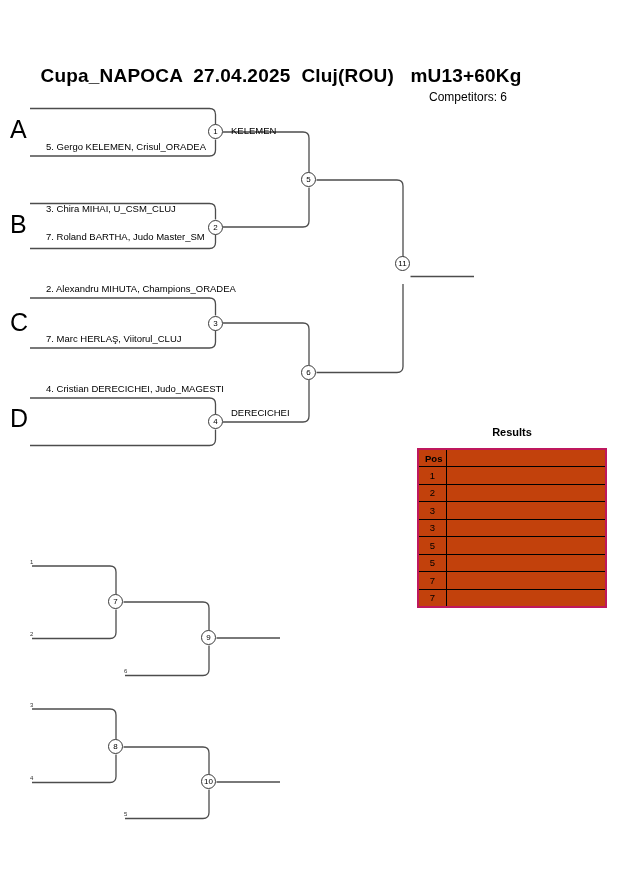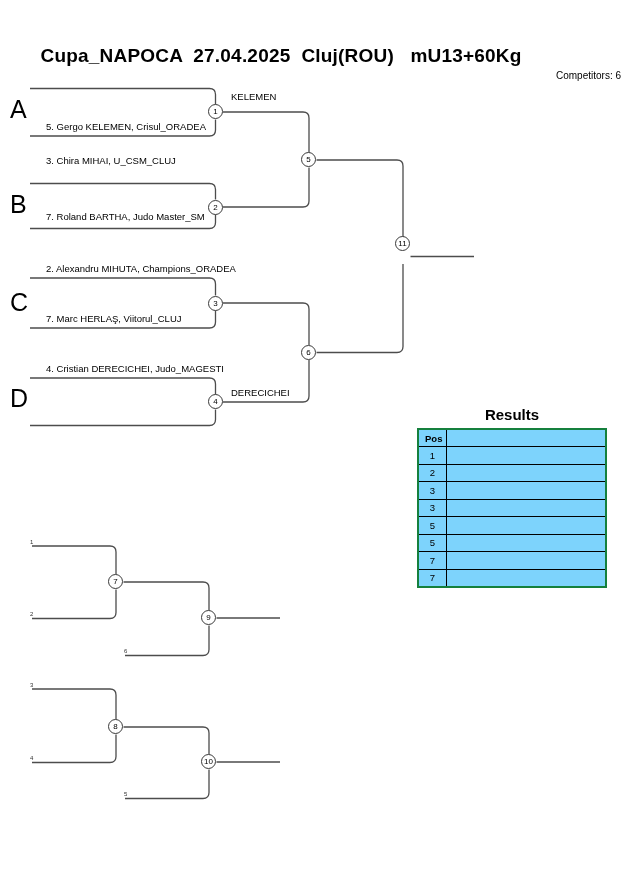--- a/index.html
+++ b/index.html
@@ -1,44 +1,44 @@
 <!DOCTYPE html>
 <html><head>
 <meta charset="utf-8">
 <style>
   html,body { margin:0; padding:0; background:#fff; }
   .page {
     position:relative; width:630px; height:870px; background:#ffffff;
-    font-family:"Liberation Sans", sans-serif; color:#000; overflow:hidden;
+    font-family:"Liberation Sans", sans-serif; color:#000; overflow:hidden;margin-top:20px;
   }
   .abs { position:absolute; white-space:pre; }
   .title {
     top:45px; left:0; width:562px; text-align:center;
     font-size:19px; font-weight:bold; letter-spacing:0.2px;
   }
-  .competitors { top:70px; left:464px; width:157px; text-align:right; font-size:10px; }
+  .competitors { top:70px; left:429px; width:157px; font-size:12px; }
   .pool-letter { left:10px; font-size:25px; line-height:1; }
   .name { font-size:9.5px; line-height:1.1;padding-left:8px; }
   .winner-label { font-size:9.5px; line-height:1.1; }
   .rep-label { font-size:6px; line-height:1; color:#333; }
   svg.lines { position:absolute; left:0; top:0; }
   svg.lines path { fill:none; stroke:#4c4c4c; stroke-width:1.3; }
   .match-circle {
     position:absolute; width:15px; height:15px; box-sizing:border-box;
     border:1px solid #3a3a3a; border-radius:50%; background:#fff;
     display:flex; align-items:center; justify-content:center;
     font-size:8px; line-height:1;
   }
   .results-title {
     top:406px; left:417px; width:190px; text-align:center;
-    font-size:15px; font-weight:bold;
+    font-size:11px; font-weight:bold;
   }
   .results-table {
     position:absolute; left:417px; top:428px; width:190px; height:160px;
-    border:2px solid #15803d; box-sizing:border-box; background:#7dd3fc;
+    border:2px solid #be185d; box-sizing:border-box; background:#c2410c;
     display:flex; flex-direction:column;
   }
   .res-header { display:flex; height:16px; flex:0 0 auto; border-bottom:1px solid #000;
     font-weight:bold; font-size:9.5px; }
   .res-header .pos-cell { justify-content:flex-start; padding-left:6px; }
   .res-header .name-cell { text-align:center; }
   .res-row { display:flex; flex:1 1 auto; border-bottom:1px solid #000; font-size:9.5px; }
   .res-row:last-child { border-bottom:none; }
   .pos-cell {
     width:28px; flex:0 0 28px; box-sizing:border-box; border-right:1px solid #000;
@@ -91,28 +91,28 @@
     <path d="M216.5,762 H280"></path>
   </svg>
 
   <div class="abs pool-letter" style="top:97px">A</div>
   <div class="abs pool-letter" style="top:192px">B</div>
   <div class="abs pool-letter" style="top:290px">C</div>
   <div class="abs pool-letter" style="top:386px">D</div>
 
   <div class="abs name" style="left:38px; top:75px"></div>
   <div class="abs name" style="left:38px; top:122px">5. Gergo KELEMEN, Crisul_ORADEA</div>
-  <div class="abs name" style="left:38px; top:156px">3. Chira MIHAI, U_CSM_CLUJ</div>
+  <div class="abs name" style="left:38px; top:184px">3. Chira MIHAI, U_CSM_CLUJ</div>
   <div class="abs name" style="left:38px; top:212px">7. Roland BARTHA, Judo Master_SM</div>
   <div class="abs name" style="left:38px; top:264px">2. Alexandru MIHUTA, Champions_ORADEA</div>
   <div class="abs name" style="left:38px; top:314px">7. Marc HERLAŞ, Viitorul_CLUJ</div>
   <div class="abs name" style="left:38px; top:364px">4. Cristian DERECICHEI, Judo_MAGESTI</div>
   <div class="abs name" style="left:38px; top:411px"></div>
 
-  <div class="abs winner-label" style="left:231px; top:92px">KELEMEN</div>
+  <div class="abs winner-label" style="left:231px; top:106px">KELEMEN</div>
   <div class="abs winner-label" style="left:231px; top:193px"></div>
   <div class="abs winner-label" style="left:231px; top:289px"></div>
   <div class="abs winner-label" style="left:231px; top:388px">DERECICHEI</div>
 
   <div class="match-circle" style="left:208px; top:104px">
       <span>1</span>
     </div>
   <div class="match-circle" style="left:208px; top:200px">
       <span>2</span>
     </div>

